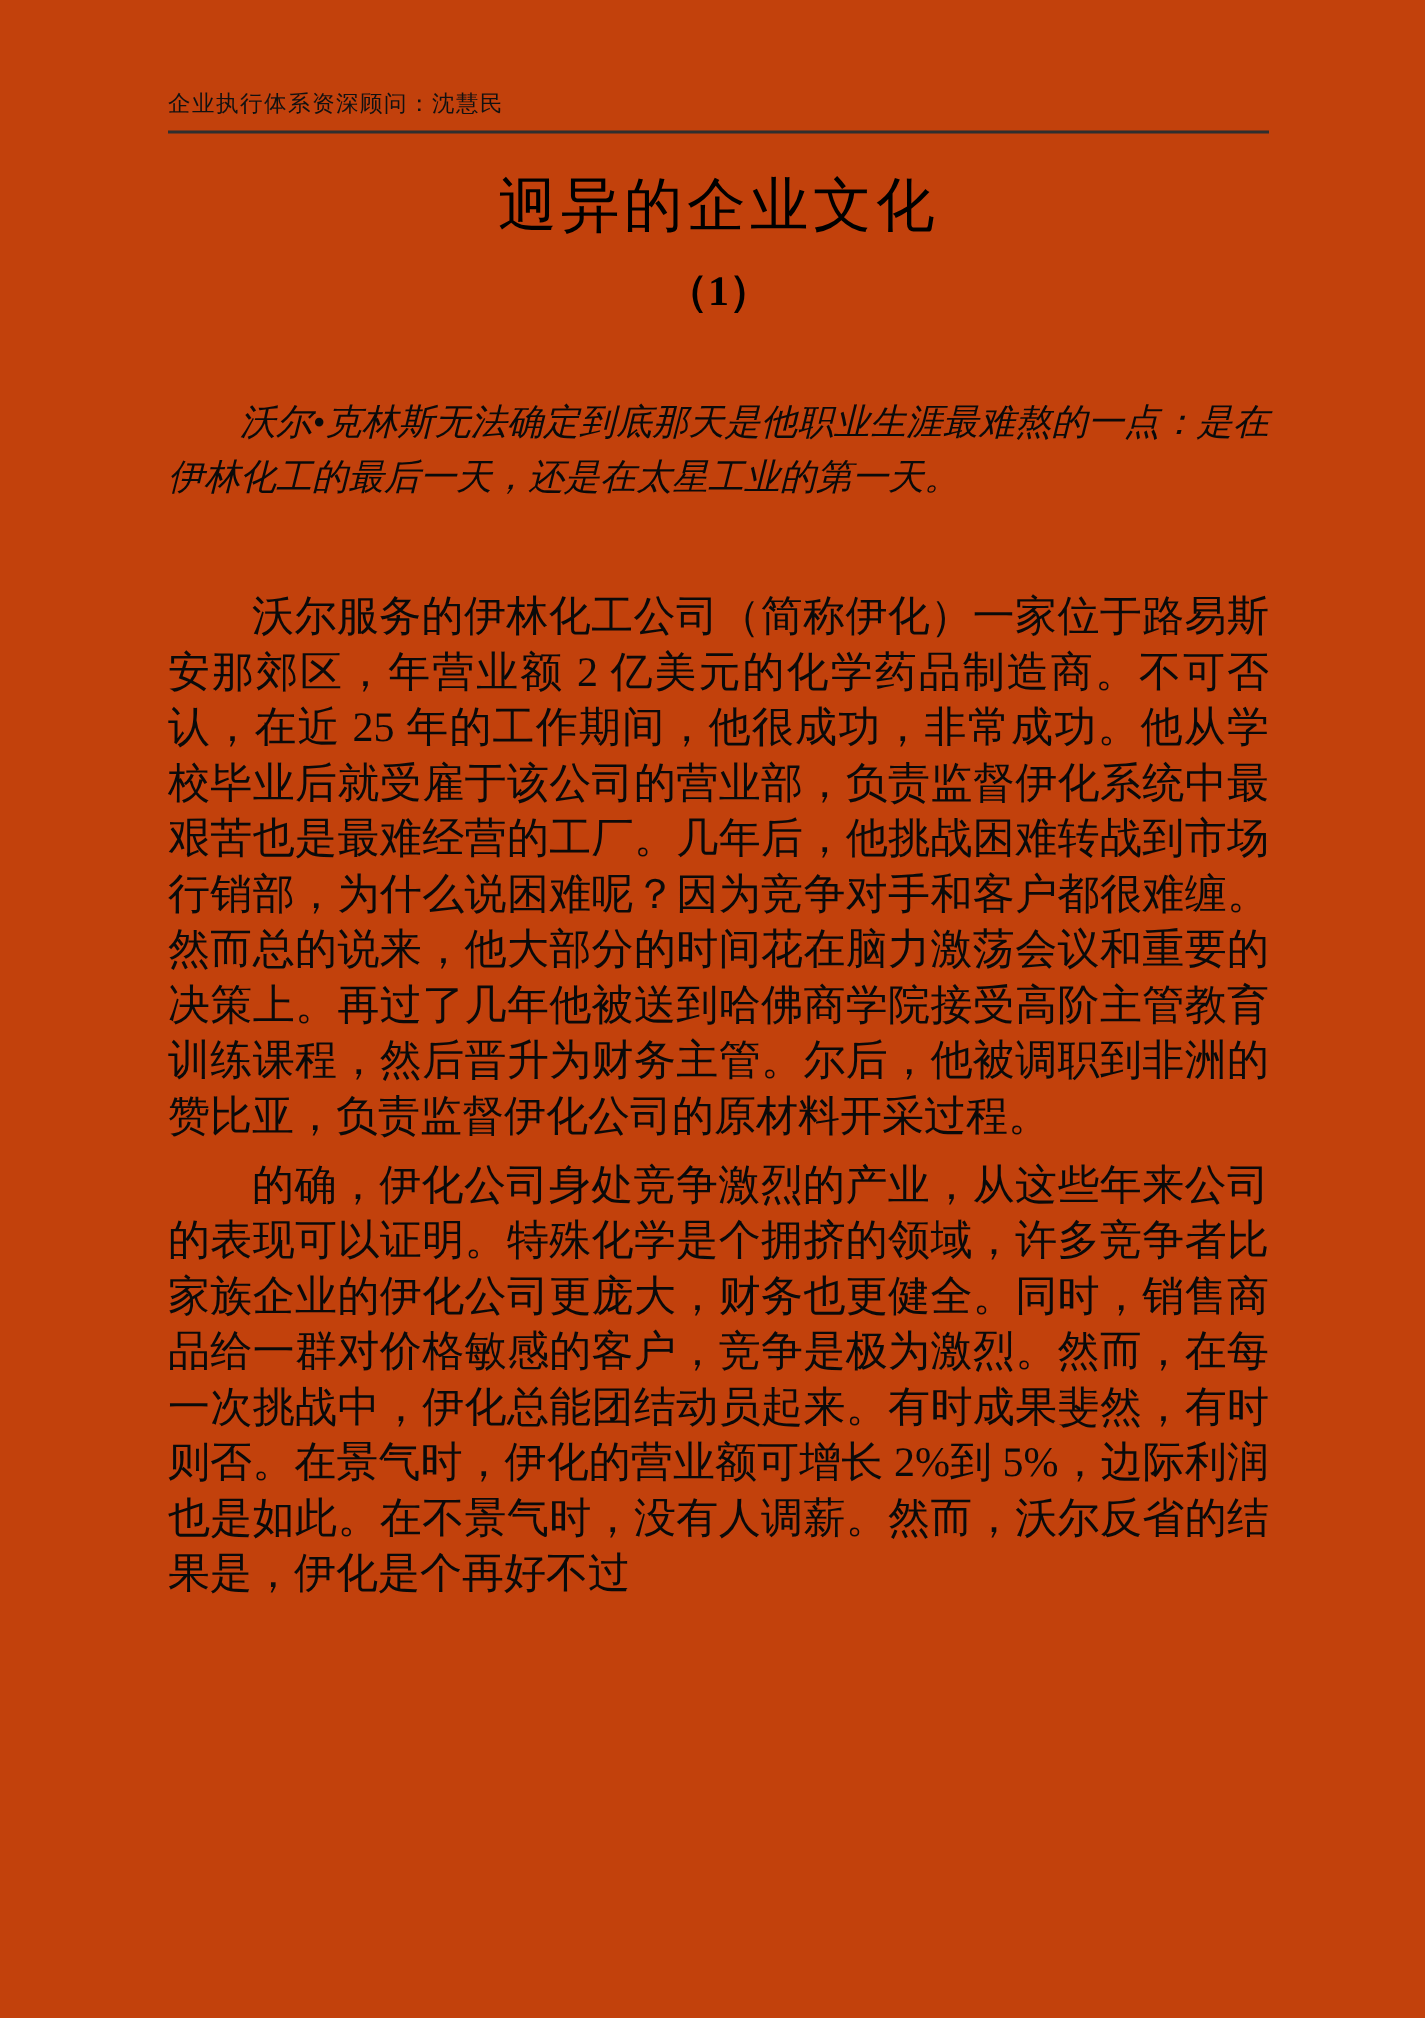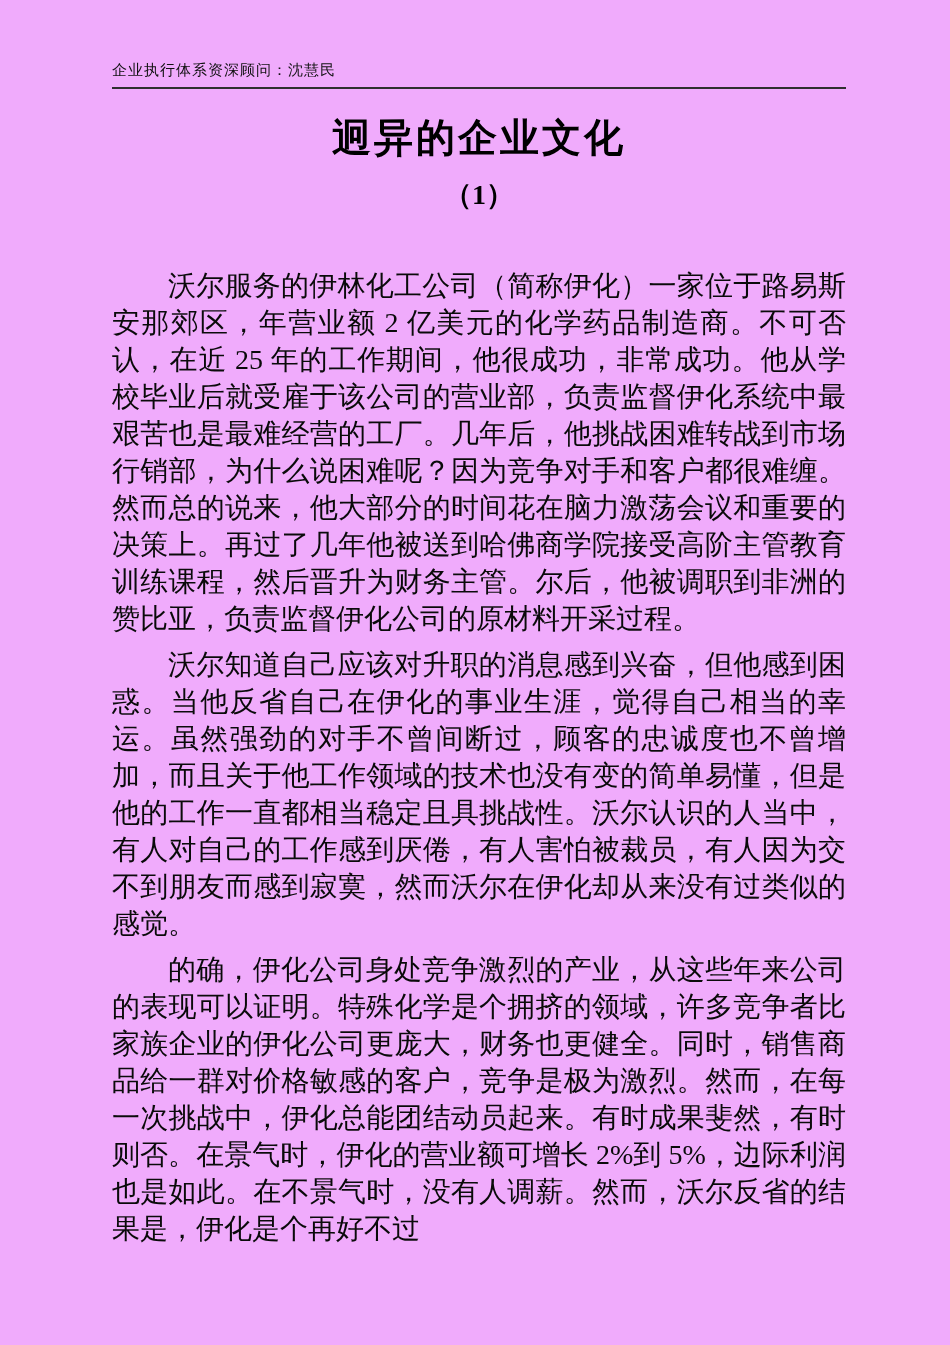--- a/index.html
+++ b/index.html
@@ -13,35 +13,35 @@
     overflow: hidden;
     color: #000000;
     font-family: "Liberation Serif", "DejaVu Serif", serif;
     -webkit-font-smoothing: antialiased;
   }
   .page {
     box-sizing: border-box;
     width: 950px;
     height: 1345px;
     padding: 60px 104px 0 112px;
-    background: #f0abfc;
+    background: #c2410c;
   }
   .header {
     font-size: 15px;
     line-height: 20px;
     letter-spacing: 1px;
     color: #111111;
     padding-bottom: 7px;
     border-bottom: 2px solid #2f2f2f;
   }
   .title {
     margin: 24px 0 0 0;
     font-size: 39px;
     line-height: 50px;
-    font-weight: 700;
+    font-weight: 400;
     text-align: center;
     letter-spacing: 3px;
     color: #000000;
   }
   .part-number {
     margin-top: 15px;
     font-size: 28px;
     line-height: 34px;
     font-weight: bold;
     text-align: center;
@@ -74,20 +74,20 @@
 <div class="page">
 
   <div class="header">
     <span>企业执行体系资深顾问：沈慧民</span>
   </div>
 
   <h1 class="title">迥异的企业文化</h1>
 
   <div class="part-number">（1）</div>
 
+  <p class="intro">沃尔•克林斯无法确定到底那天是他职业生涯最难熬的一点：是在伊林化工的最后一天，还是在太星工业的第一天。</p>
 
   <div class="body-text">
     <p>沃尔服务的伊林化工公司（简称伊化）一家位于路易斯安那郊区，年营业额 2 亿美元的化学药品制造商。不可否认，在近 25 年的工作期间，他很成功，非常成功。他从学校毕业后就受雇于该公司的营业部，负责监督伊化系统中最艰苦也是最难经营的工厂。几年后，他挑战困难转战到市场行销部，为什么说困难呢？因为竞争对手和客户都很难缠。然而总的说来，他大部分的时间花在脑力激荡会议和重要的决策上。再过了几年他被送到哈佛商学院接受高阶主管教育训练课程，然后晋升为财务主管。尔后，他被调职到非洲的赞比亚，负责监督伊化公司的原材料开采过程。</p>
-    <p>沃尔知道自己应该对升职的消息感到兴奋，但他感到困惑。当他反省自己在伊化的事业生涯，觉得自己相当的幸运。虽然强劲的对手不曾间断过，顾客的忠诚度也不曾增加，而且关于他工作领域的技术也没有变的简单易懂，但是他的工作一直都相当稳定且具挑战性。沃尔认识的人当中，有人对自己的工作感到厌倦，有人害怕被裁员，有人因为交不到朋友而感到寂寞，然而沃尔在伊化却从来没有过类似的感觉。</p>
     <p>的确，伊化公司身处竞争激烈的产业，从这些年来公司的表现可以证明。特殊化学是个拥挤的领域，许多竞争者比家族企业的伊化公司更庞大，财务也更健全。同时，销售商品给一群对价格敏感的客户，竞争是极为激烈。然而，在每一次挑战中，伊化总能团结动员起来。有时成果斐然，有时则否。在景气时，伊化的营业额可增长 2%到 5%，边际利润也是如此。在不景气时，没有人调薪。然而，沃尔反省的结果是，伊化是个再好不过</p>
   </div>
 
 </div>
 
 </body></html>

